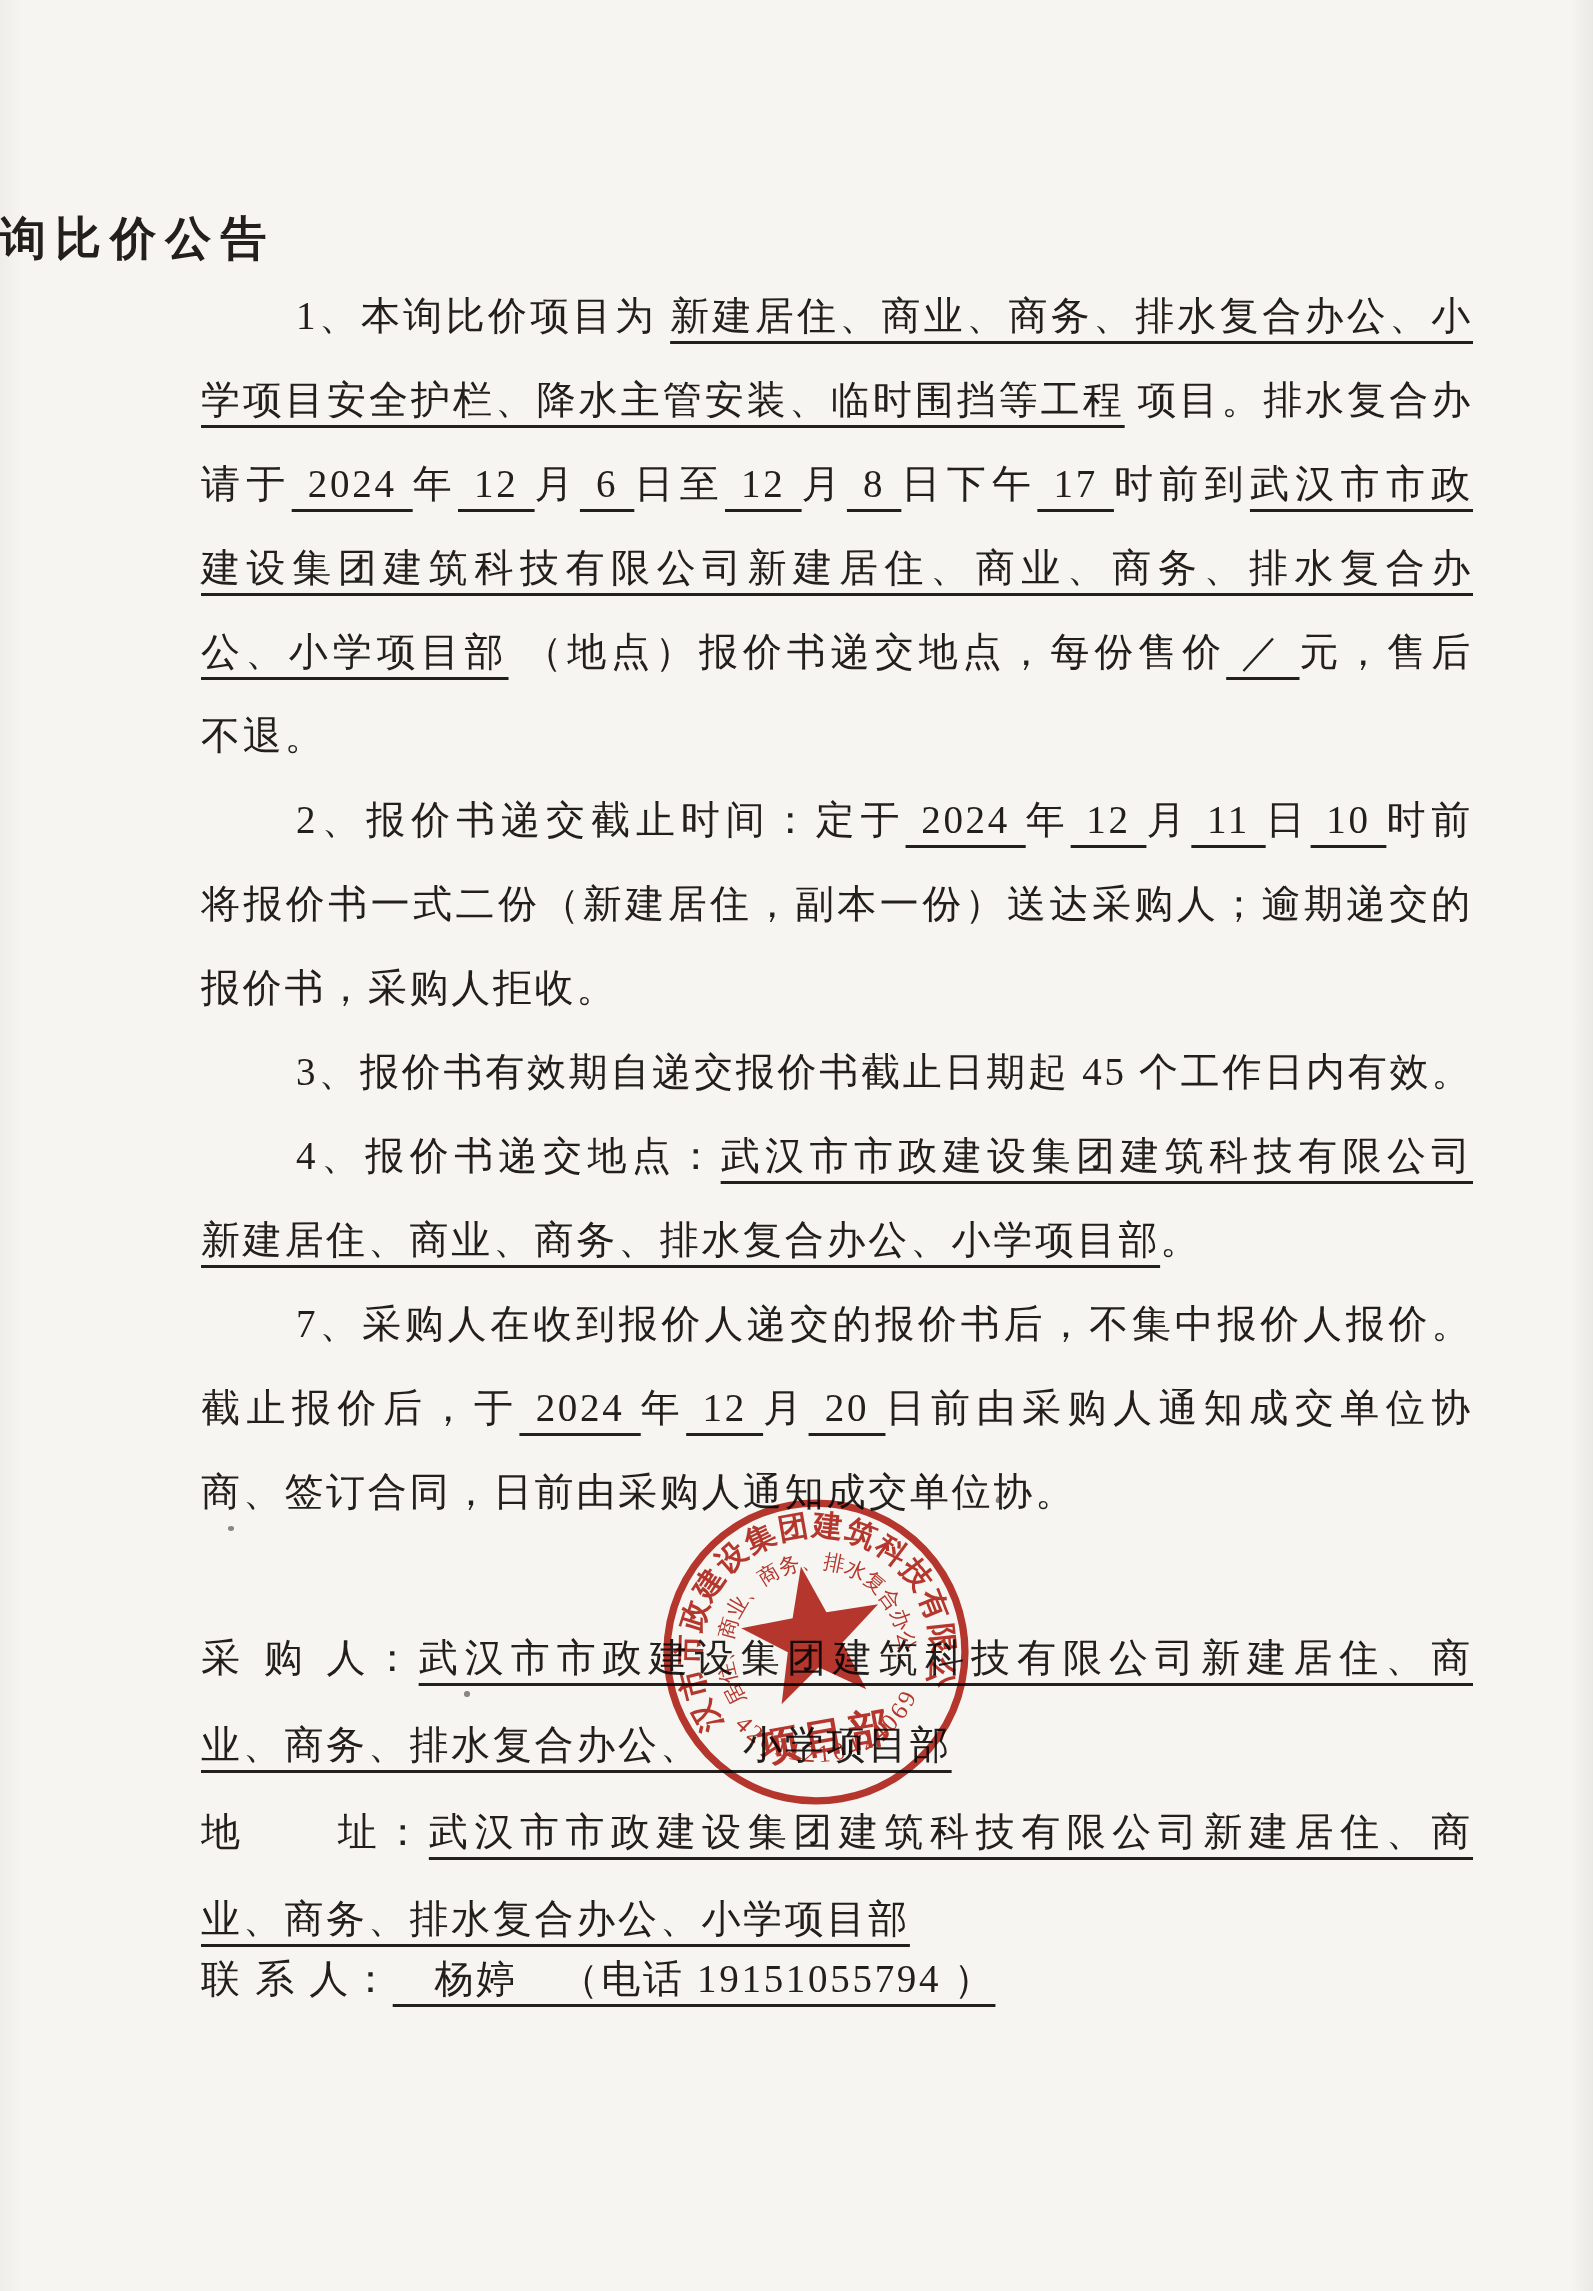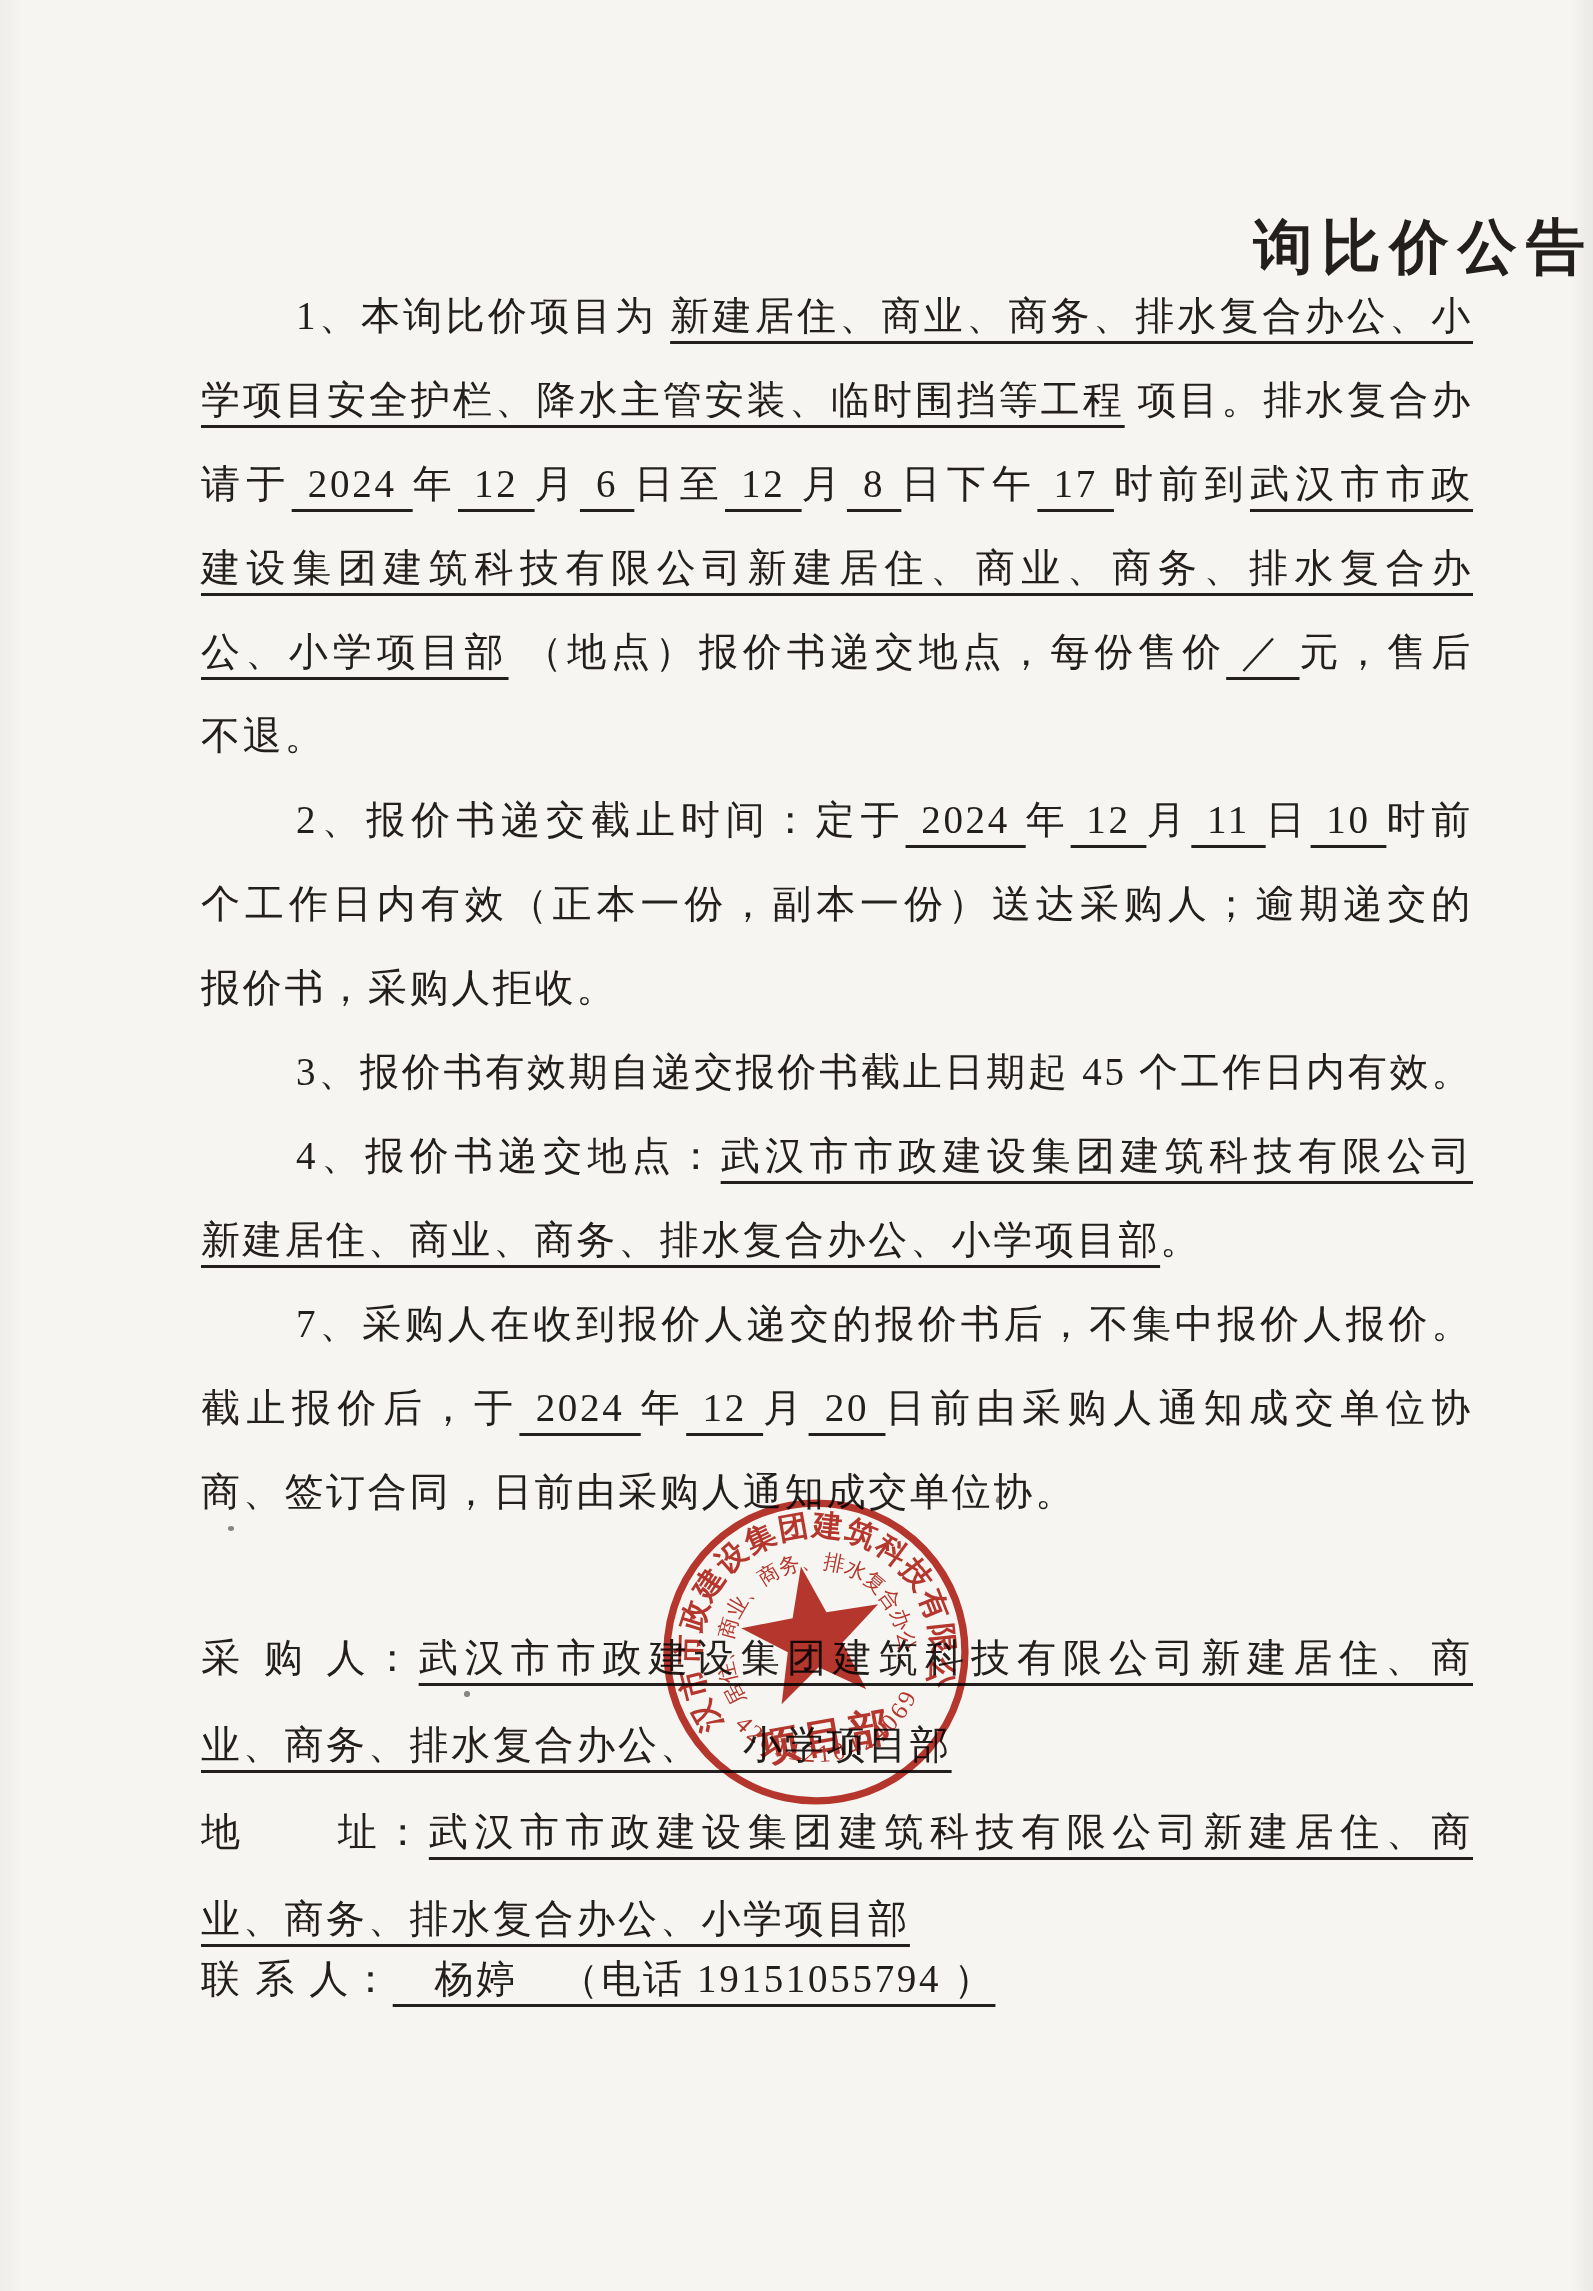--- a/index.html
+++ b/index.html
@@ -13,22 +13,22 @@
     width:1594px;height:2292px;
     margin:0 auto;
     background:var(--paper);
     background-image:linear-gradient(90deg, rgba(0,0,0,0.03) 0%, rgba(0,0,0,0) 1.5%, rgba(0,0,0,0) 98.5%, rgba(0,0,0,0.05) 100%);
     overflow:hidden;
     font-family:"Liberation Serif","DejaVu Serif",serif;
     color:var(--ink);
   }
   .title{
     position:absolute;top:208px;left:0;width:100%;
-    text-align:right;
-    font-size:59px;font-weight:bold;letter-spacing:9.1px;
+    text-align:left;
+    font-size:46px;font-weight:bold;letter-spacing:9.1px;
   }
   .textblock{
     position:absolute;left:170px;width:1272px;
     font-size:39px;
     margin-left:31px;
   }
   #body{top:274px;}
   #footer{top:1614px;}
   .line{
     line-height:84px;height:84px;
@@ -75,21 +75,21 @@
   <div class="title">询比价公告</div>
 
   <div class="textblock" id="body">
       <div class="line indent fill"><span class="seg">1、本询比价项目为 </span><span class="seg u">新建居住、商业、商务、排水复合办公、小</span></div>
       <div class="line fill"><span class="seg u">学项目安全护栏、降水主管安装、临时围挡等工程</span><span class="seg"> 项目。排水复合办</span></div>
       <div class="line fill"><span class="seg">请于</span><span class="seg u"> 2024 </span><span class="seg">年</span><span class="seg u"> 12 </span><span class="seg">月</span><span class="seg u"> 6 </span><span class="seg">日至</span><span class="seg u"> 12 </span><span class="seg">月</span><span class="seg u"> 8 </span><span class="seg">日下午</span><span class="seg u"> 17 </span><span class="seg">时前到</span><span class="seg u">武汉市市政</span></div>
       <div class="line fill"><span class="seg u">建设集团建筑科技有限公司新建居住、商业、商务、排水复合办</span></div>
       <div class="line fill"><span class="seg u">公、小学项目部</span><span class="seg"> （地点）报价书递交地点，每份售价</span><span class="seg u"> ／ </span><span class="seg">元，售后</span></div>
       <div class="line"><span class="seg">不退。</span></div>
       <div class="line indent fill"><span class="seg">2、报价书递交截止时间：定于</span><span class="seg u"> 2024 </span><span class="seg">年</span><span class="seg u"> 12 </span><span class="seg">月</span><span class="seg u"> 11 </span><span class="seg">日</span><span class="seg u"> 10 </span><span class="seg">时前</span></div>
-      <div class="line fill"><span class="seg">个工作日内有效（正本一份，副本一份）送达采购人；逾期递交的</span></div>
+      <div class="line fill"><span class="seg">将报价书一式二份（新建居住，副本一份）送达采购人；逾期递交的</span></div>
       <div class="line"><span class="seg">报价书，采购人拒收。</span></div>
       <div class="line indent fill"><span class="seg">3、报价书有效期自递交报价书截止日期起 45 个工作日内有效。</span></div>
       <div class="line indent fill"><span class="seg">4、报价书递交地点：</span><span class="seg u">武汉市市政建设集团建筑科技有限公司</span></div>
       <div class="line"><span class="seg u">新建居住、商业、商务、排水复合办公、小学项目部</span><span class="seg">。</span></div>
       <div class="line indent fill"><span class="seg">7、采购人在收到报价人递交的报价书后，不集中报价人报价。</span></div>
       <div class="line fill"><span class="seg">截止报价后，于</span><span class="seg u"> 2024 </span><span class="seg">年</span><span class="seg u"> 12 </span><span class="seg">月</span><span class="seg u"> 20 </span><span class="seg">日前由采购人通知成交单位协</span></div>
       <div class="line"><span class="seg">商、签订合同，日前由采购人通知成交单位协。</span></div>
     </div>
 
   <div class="textblock" id="footer">

